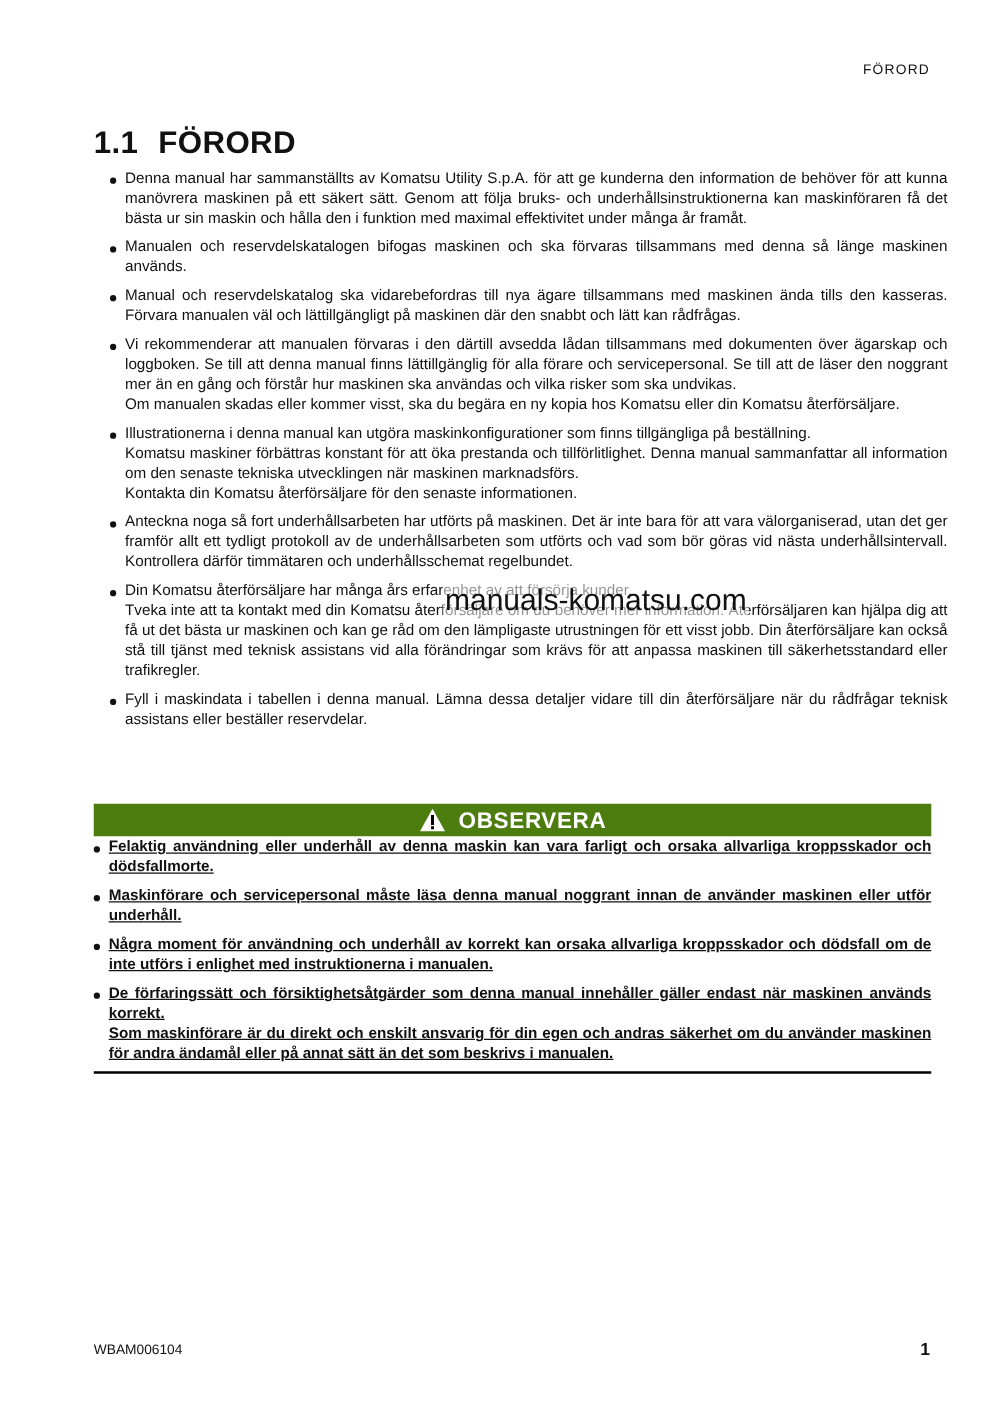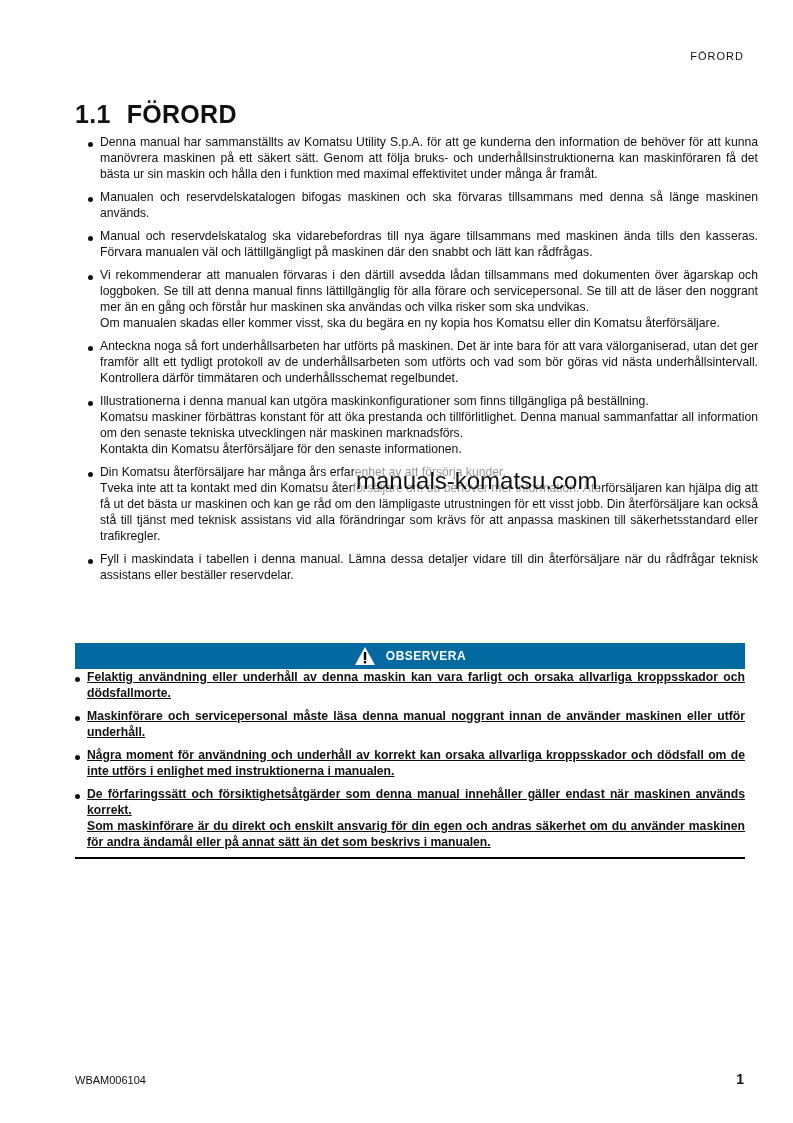--- a/index.html
+++ b/index.html
@@ -6,21 +6,21 @@
   body { width: 793px; height: 1123px; position: relative; overflow: hidden; color: #111; font-family: "Liberation Sans", sans-serif; }
   .running-head { position: absolute; top: 50px; right: 49px; font-size: 11px; letter-spacing: 1px; }
   .section-title { position: absolute; top: 100px; left: 75px; font-size: 25px; font-weight: bold; letter-spacing: 0.3px; margin: 0; }
   .section-title .num { margin-right: 16px; }
   .content { position: absolute; top: 134px; left: 88px; width: 670px; }
   ul.bullets { list-style: none; margin: 0; padding: 0; }
   ul.bullets li { position: relative; padding-left: 12px; font-size: 12.2px; line-height: 16px; margin-bottom: 7px; text-align: justify; }
   ul.bullets li::before { content: ""; position: absolute; left: 0; top: 8px; width: 5px; height: 5px; border-radius: 50%; background: #111; }
   ul.bullets li .line { display: block; }
   .warn-box { position: absolute; top: 643px; left: 75px; width: 670px; }
-  .warn-header { background: #0369a1; color: #fff; height: 26px; display: flex; align-items: center; justify-content: center; font-weight: bold; font-size: 12px; letter-spacing: 0.5px; }
+  .warn-header { background: #4d7c0f; color: #fff; height: 26px; display: flex; align-items: center; justify-content: center; font-weight: bold; font-size: 18px; letter-spacing: 0.5px; }
   .warn-header svg { margin-right: 10px; }
   .warn-list { margin-top: 4px; }
   .warn-list li { font-weight: bold; font-size: 12.2px; text-decoration: underline; }
   .warn-rule { height: 2px; background: #000; margin-top: 6px; }
   .watermark { position: absolute; top: 467px; left: 354px; font-size: 24px; color: #111; font-family: "Liberation Sans", sans-serif; background: rgba(255,255,255,0.55); padding: 0 2px; line-height: 28px; }
   .footer-code { position: absolute; top: 1074px; left: 75px; font-size: 11px; }
   .page-number { position: absolute; top: 1071px; right: 49px; font-size: 14px; font-weight: bold; }
 </style>
 </head>
 <body>
@@ -40,26 +40,26 @@
         <span class="line">Manualen och reservdelskatalogen bifogas maskinen och ska förvaras tillsammans med denna så länge maskinen används.</span>
       </li>
     <li>
         <span class="line">Manual och reservdelskatalog ska vidarebefordras till nya ägare tillsammans med maskinen ända tills den kasseras. Förvara manualen väl och lättillgängligt på maskinen där den snabbt och lätt kan rådfrågas.</span>
       </li>
     <li>
         <span class="line">Vi rekommenderar att manualen förvaras i den därtill avsedda lådan tillsammans med dokumenten över ägarskap och loggboken. Se till att denna manual finns lättillgänglig för alla förare och servicepersonal. Se till att de läser den noggrant mer än en gång och förstår hur maskinen ska användas och vilka risker som ska undvikas.</span>
         <span class="line">Om manualen skadas eller kommer visst, ska du begära en ny kopia hos Komatsu eller din Komatsu återförsäljare.</span>
       </li>
     <li>
-        <span class="line">Anteckna noga så fort underhållsarbeten har utförts på maskinen. Det är inte bara för att vara välorganiserad, utan det ger framför allt ett tydligt protokoll av de underhållsarbeten som utförts och vad som bör göras vid nästa underhållsintervall. Kontrollera därför timmätaren och underhållsschemat regelbundet.</span>
-      </li>
-    <li>
         <span class="line">Illustrationerna i denna manual kan utgöra maskinkonfigurationer som finns tillgängliga på beställning.</span>
         <span class="line">Komatsu maskiner förbättras konstant för att öka prestanda och tillförlitlighet. Denna manual sammanfattar all information om den senaste tekniska utvecklingen när maskinen marknadsförs.</span>
         <span class="line">Kontakta din Komatsu återförsäljare för den senaste informationen.</span>
+      </li>
+    <li>
+        <span class="line">Anteckna noga så fort underhållsarbeten har utförts på maskinen. Det är inte bara för att vara välorganiserad, utan det ger framför allt ett tydligt protokoll av de underhållsarbeten som utförts och vad som bör göras vid nästa underhållsintervall. Kontrollera därför timmätaren och underhållsschemat regelbundet.</span>
       </li>
     <li>
         <span class="line">Din Komatsu återförsäljare har många års erfarenhet av att försörja kunder.</span>
         <span class="line">Tveka inte att ta kontakt med din Komatsu återförsäljare om du behöver mer information. Återförsäljaren kan hjälpa dig att få ut det bästa ur maskinen och kan ge råd om den lämpligaste utrustningen för ett visst jobb. Din återförsäljare kan också stå till tjänst med teknisk assistans vid alla förändringar som krävs för att anpassa maskinen till säkerhetsstandard eller trafikregler.</span>
       </li>
     <li>
         <span class="line">Fyll i maskindata i tabellen i denna manual. Lämna dessa detaljer vidare till din återförsäljare när du rådfrågar teknisk assistans eller beställer reservdelar.</span>
       </li>
   </ul>
 </div>

